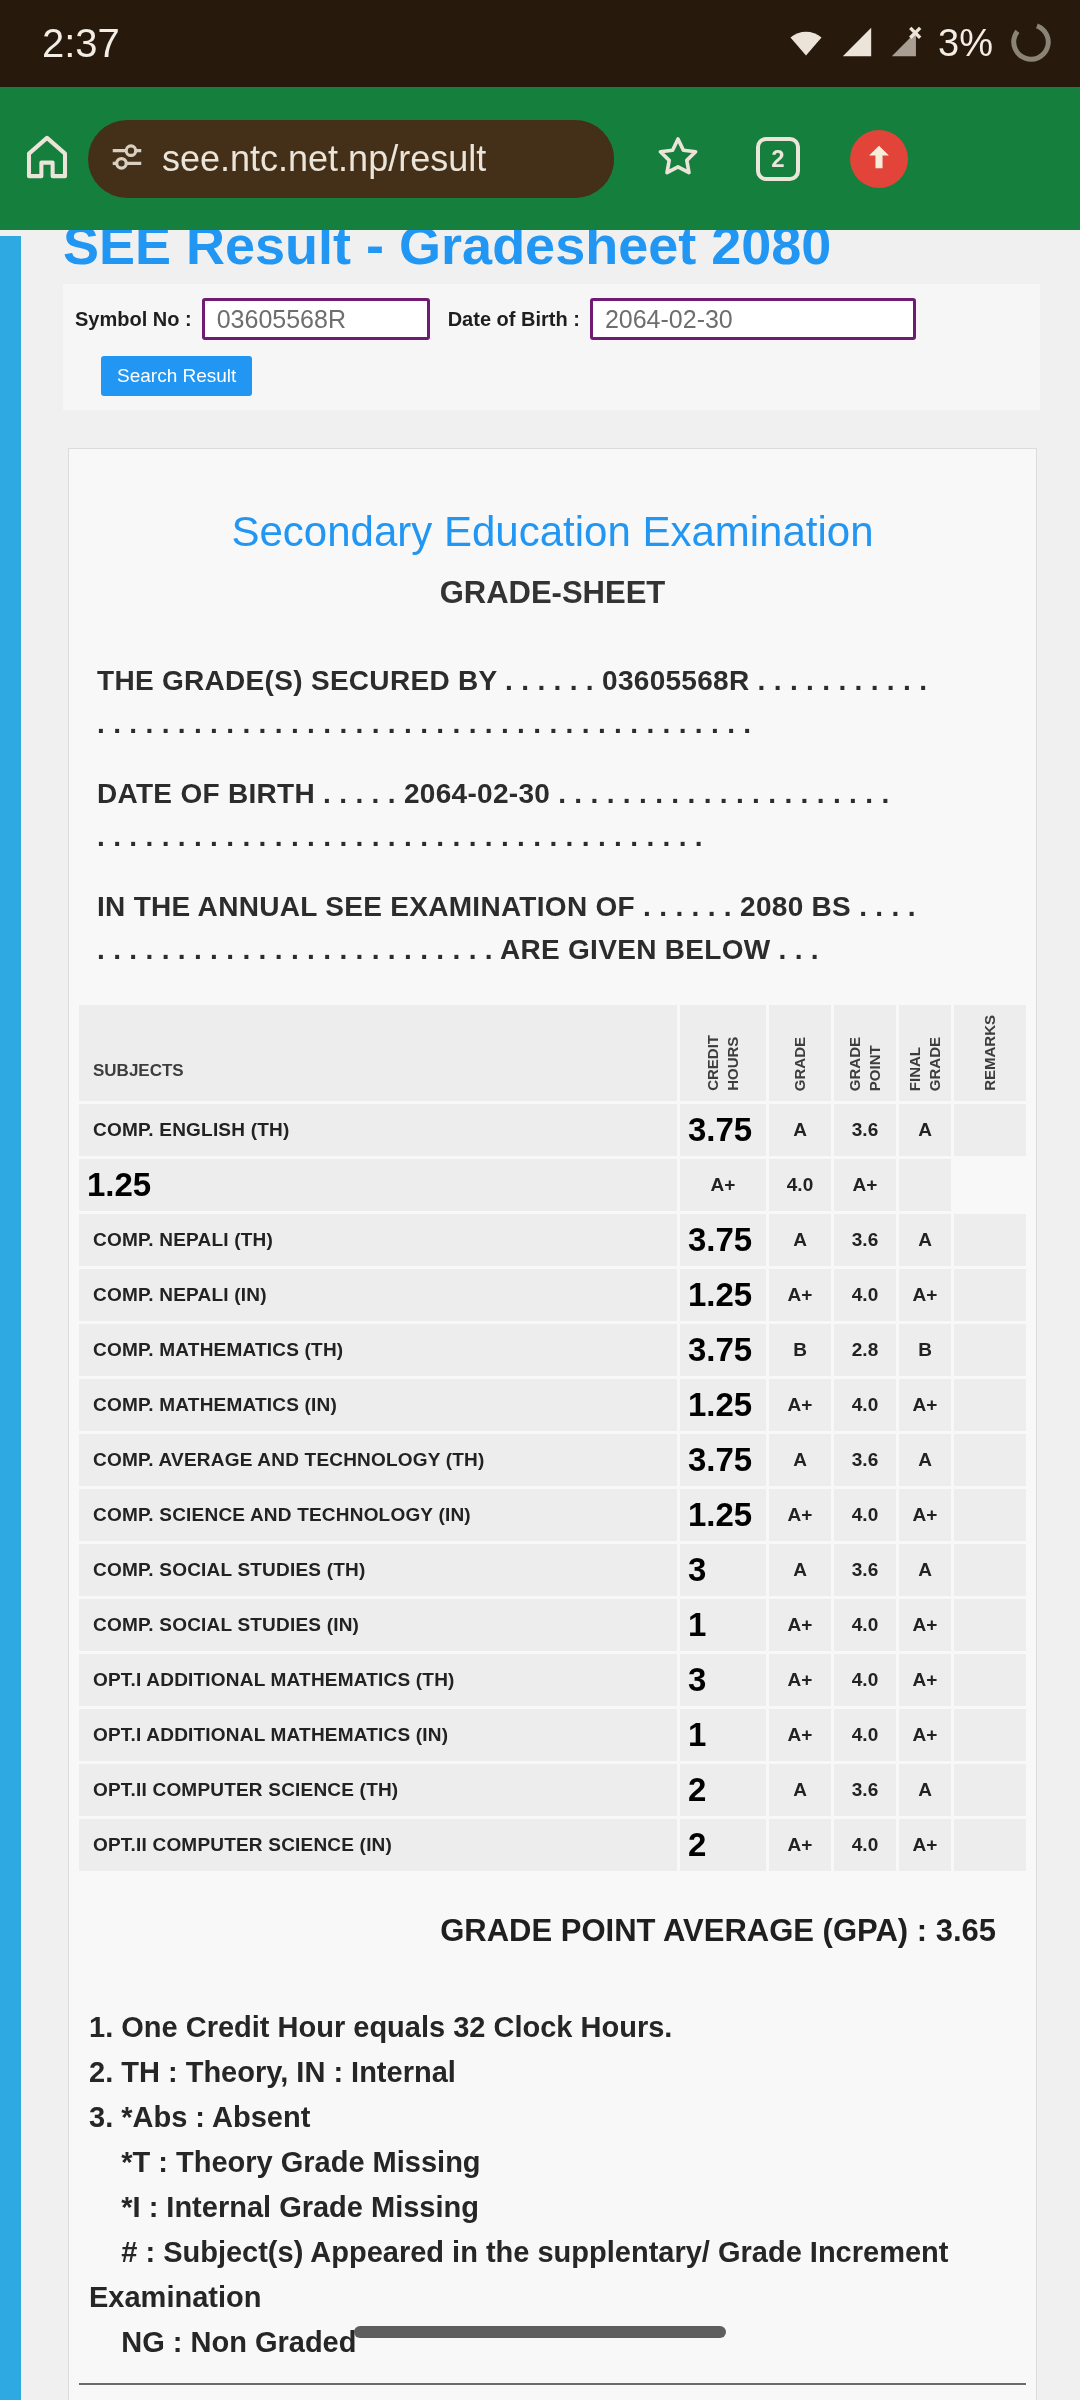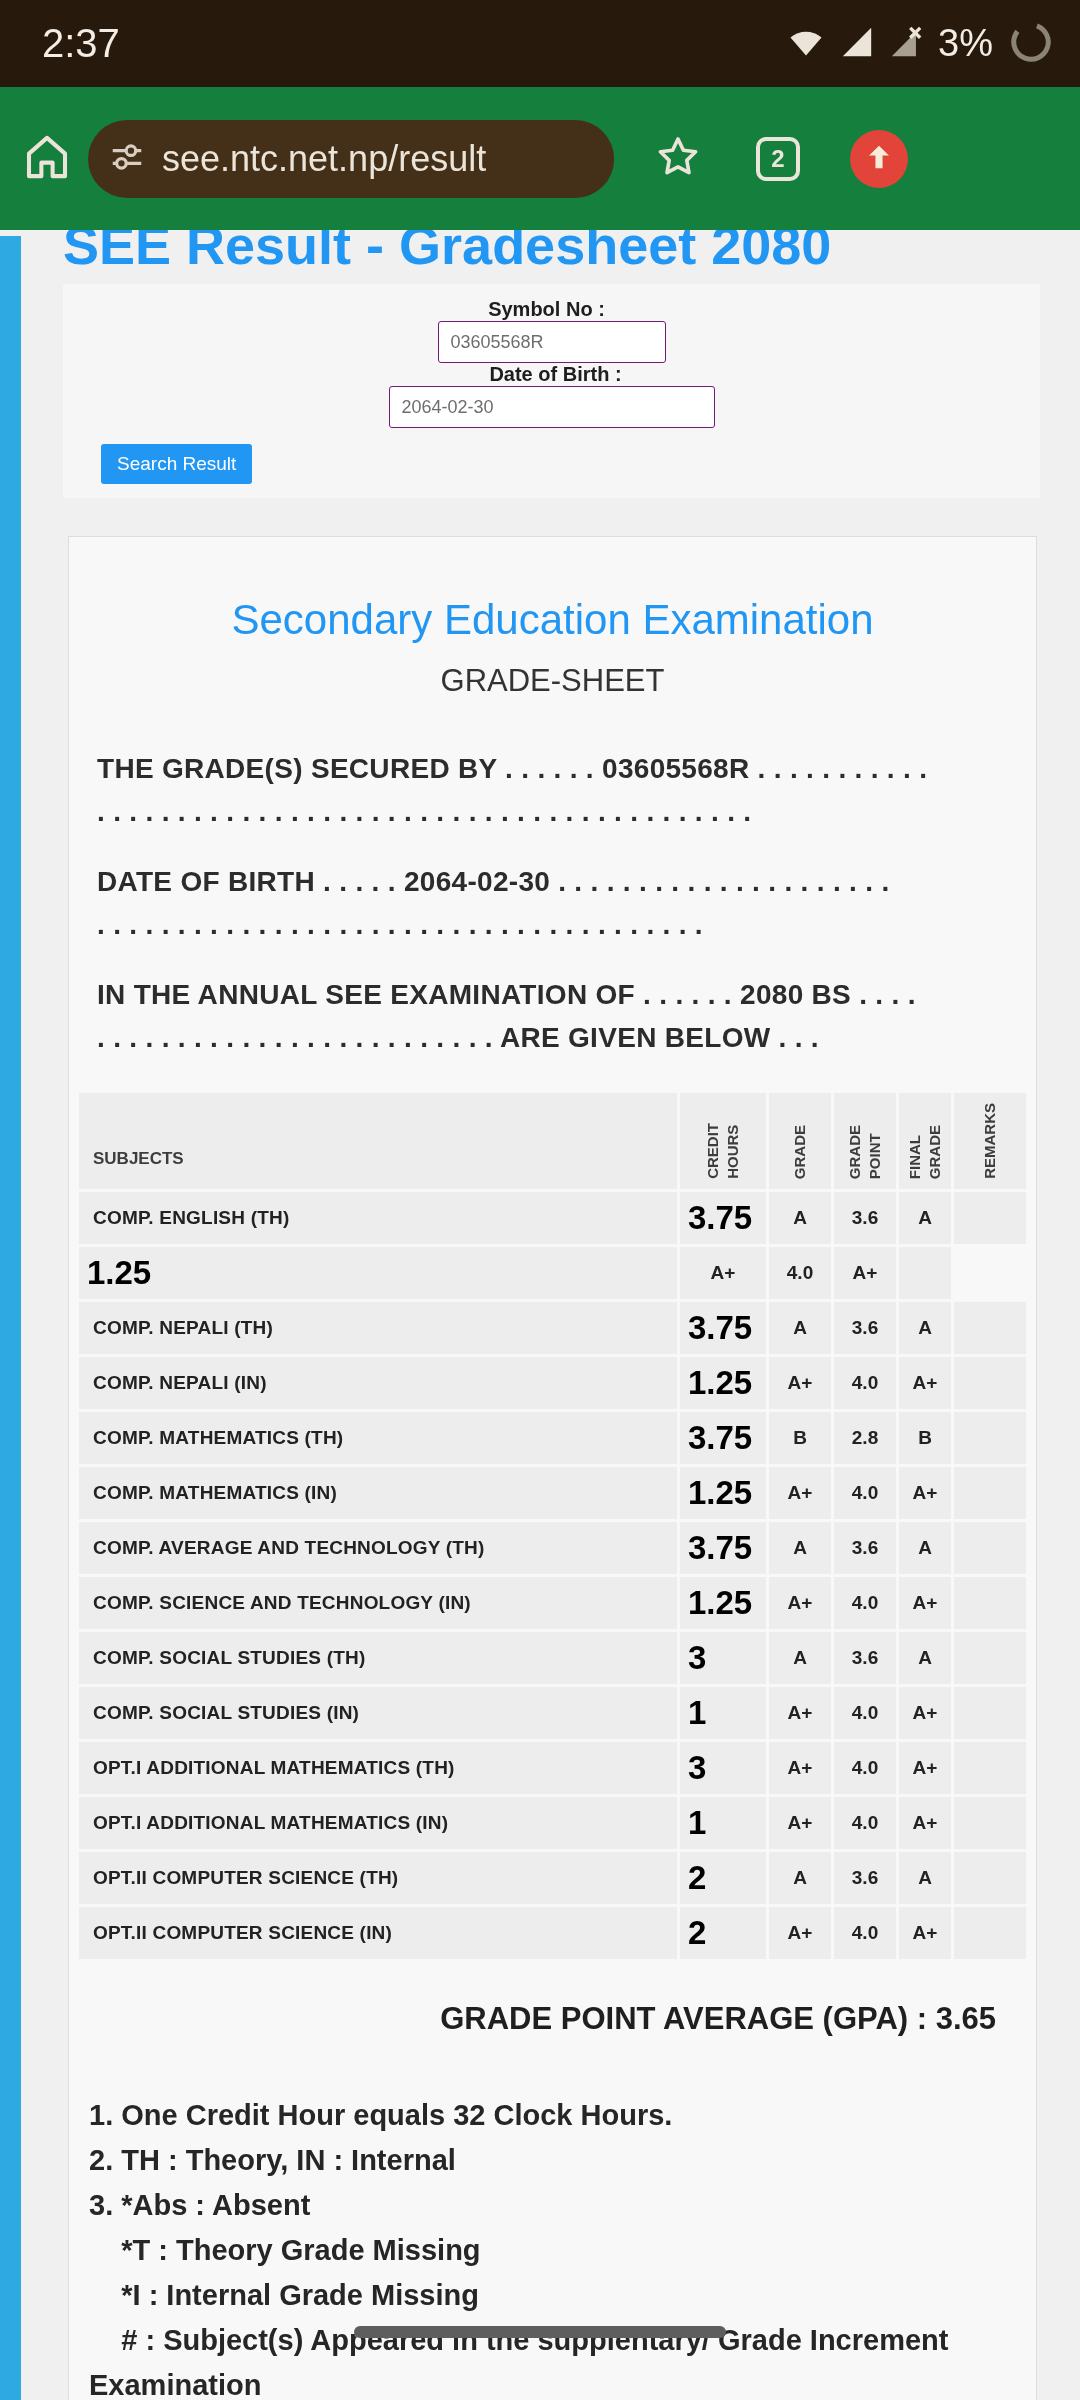--- a/index.html
+++ b/index.html
@@ -23,32 +23,32 @@
   .tabbox { margin-left:54px; width:44px; height:44px; border:4px solid #ece5d9; border-radius:10px; display:flex; align-items:center; justify-content:center; font-size:24px; font-weight:700; color:#ece5d9; }
   .update-btn { margin-left:50px; width:58px; height:58px; border-radius:50%; background:#e2443a; display:flex; align-items:center; justify-content:center; border:none; }
 
   
   .page { height:2170px; background:#f0f0f0; position:relative; overflow:hidden; }
   .blue-strip { position:absolute; left:0; top:6px; width:21px; height:100%; background:#2fa9e1; }
   .page-title { margin:-12px 0 0 63px; font-size:54px; line-height:54px; color:#2196f3; white-space:nowrap; }
 
   
   .search-panel { margin:12px 40px 0 63px; background:#f6f6f6; padding:14px 12px; }
-  .form-row { display:flex; align-items:center;flex-direction:column; }
+  .form-row { display:flex; align-items:center; }
   .form-label { font-size:20px; font-weight:700; color:#1e1e1e; margin-right:10px; white-space:nowrap; }
-  .form-input { height:42px; border:1px solid #701a75; border-radius:3px; background:#fff; color:#6e6e6e; font-size:18px; padding:0 12px; font-family:inherit; }
+  .form-input { height:42px; border:3px solid #701a75; border-radius:3px; background:#fff; color:#6e6e6e; font-size:25px; padding:0 12px; font-family:inherit; }
   .in-symbol { width:228px; }
   .in-dob { width:326px; }
   .lbl-dob { margin-left:18px; }
   .search-btn { margin:16px 16px 0 26px; background:#2196f3; color:#fff; border:none; border-radius:3px; font-size:19px; padding:9px 16px; font-family:inherit; }
 
   
   .sheet-card { margin:38px 43px 0 68px; background:#f8f8f8; border:1px solid #dcdcdc; padding:0 10px 60px; min-height:2100px; }
   .exam-title { padding-top:58px; text-align:center; font-size:42px; line-height:50px; color:#2196f3; }
-  .doc-title { text-align:center; font-size:31px; line-height:40px; font-weight:400; color:#333; margin-top:16px; }
+  .doc-title { text-align:center; font-size:31px; line-height:40px; font-weight:700; color:#333; margin-top:16px; }
 
   .statement-block { margin-top:46px; }
   .para { margin-bottom:27px; padding:0 18px; }
   .pline { font-size:28px; font-weight:700; color:#2c2c2c; line-height:43px; letter-spacing:.3px; white-space:nowrap; overflow:hidden; }
 
   
   .grade-table { margin-top:34px; }
   .grow { display:grid; grid-template-columns:1fr 86px 62px 62px 52px 72px; column-gap:3px; margin-bottom:3px; }
   .tcell { background:#ededed; height:52px; display:flex; align-items:center; justify-content:center; font-weight:700; color:#222; font-size:19px; }
   .c-subject { justify-content:flex-start; padding-left:14px; letter-spacing:.2px; }

